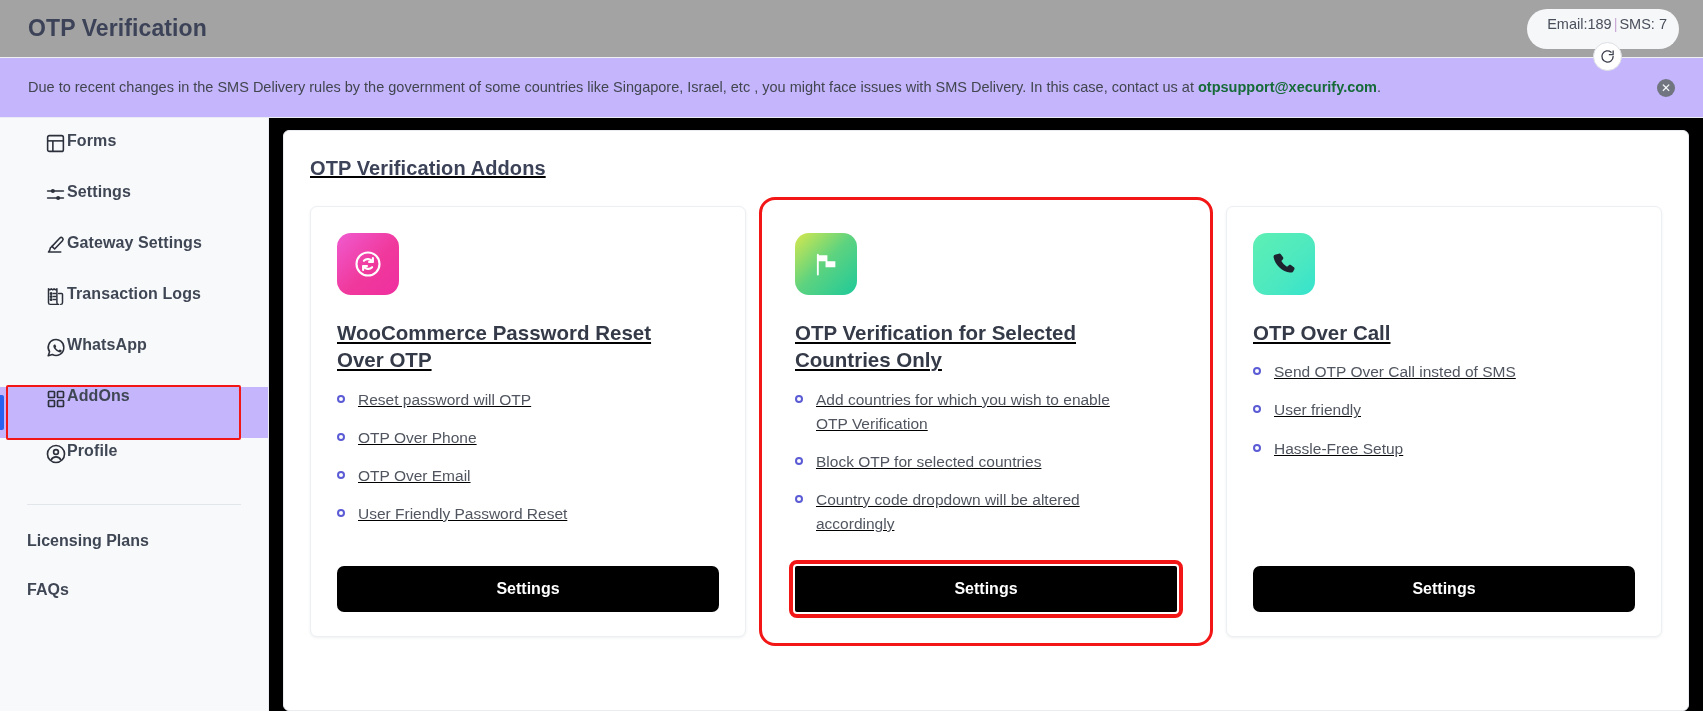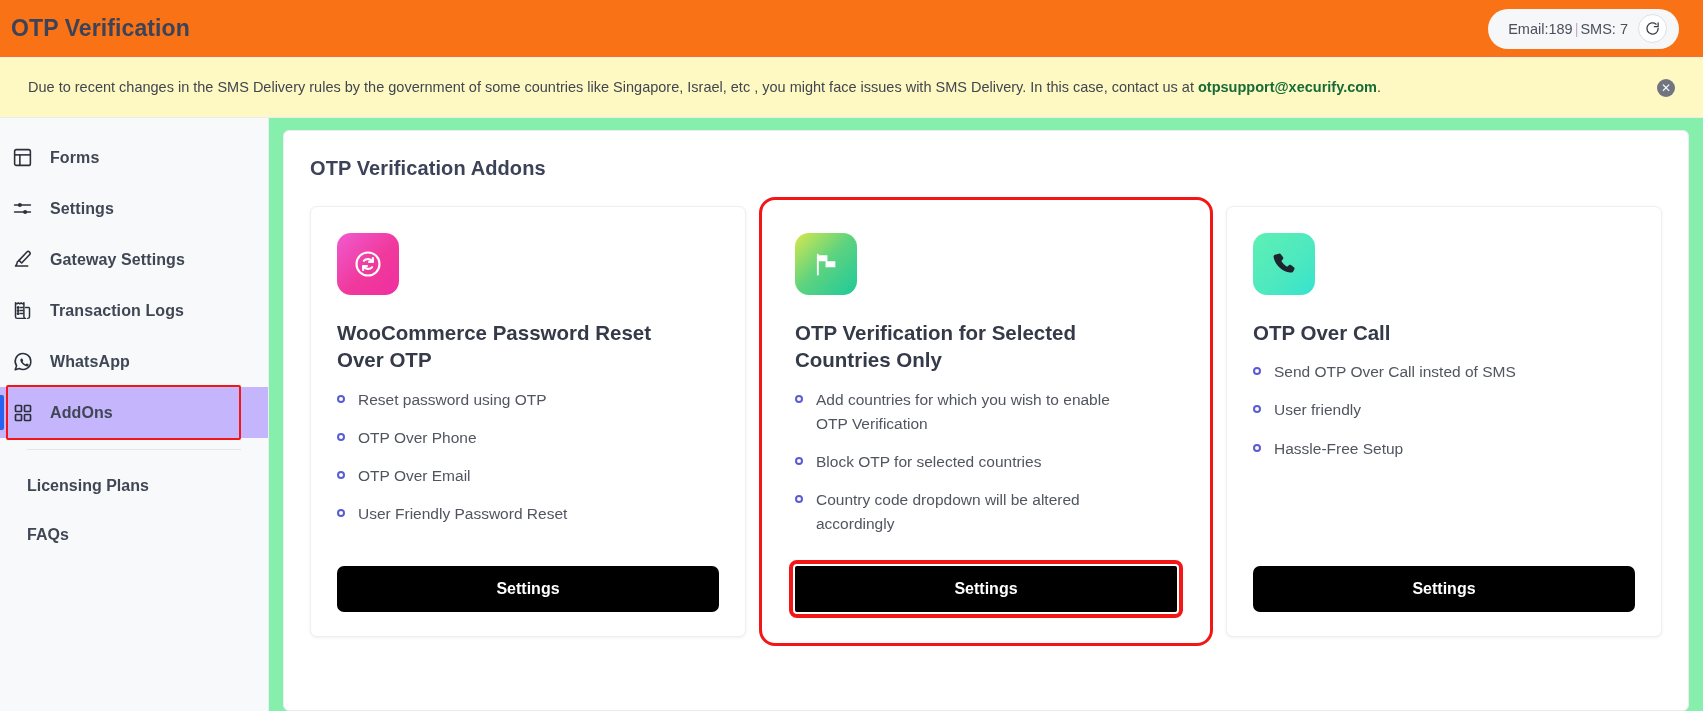--- a/index.html
+++ b/index.html
@@ -9,39 +9,40 @@
     background: #ffffff;
     overflow: hidden;
   }
 
   
   .topbar {
     height: 58px;
     display: flex;
     align-items: center;
     justify-content: space-between;
-    padding: 0 24px 0 11px;
-    background: #f97316;
+    padding: 0 24px 0 28px;
+    background: #a3a3a3;
     border-bottom: 1px solid #eef0f4;
     position: relative;
     z-index: 5;
   }
   .app-title {
     font-size: 23px;
     font-weight: bold;
     color: #3c4257;
     letter-spacing: .1px;
   }
   .topbar-right { display: flex; align-items: center; gap: 18px; }
   .credit-pill {
     display: flex; align-items: center; gap: 10px;
     background: #f6f7f9;
     border-radius: 22px;
     padding: 7px 12px 7px 20px;
     height: 40px;
+    flex-direction: column;
   }
   .credit-text {
     font-size: 14.5px;
     color: #4a4f5c;
     white-space: nowrap;
   }
   .credit-sep { color: #c9a7d6; margin: 0 2px; }
   .refresh-btn {
     width: 29px; height: 29px;
     border-radius: 50%;
@@ -57,21 +58,21 @@
     border-radius: 7px;
     padding: 11px 24px;
     font-size: 15px;
     font-weight: bold;
     color: #30343f;
     cursor: pointer;
   }
 
   
   .notice {
-    background: #fef9c3;
+    background: #c4b5fd;
     border-bottom: 1px solid #e9edf3;
     height: 60px;
     display: flex;
     align-items: center;
     justify-content: space-between;
     padding: 0 22px 0 28px;
   }
   .notice-text {
     font-size: 14.5px;
     color: #41464f;
@@ -100,24 +101,23 @@
   .sidebar {
     width: 269px;
     flex: 0 0 269px;
     background: #f8f9fb;
     border-right: 1px solid #e9ecf1;
     padding-top: 14px;
     position: relative;
   }
   .nav-item {
     display: flex;
-    align-items: center;
-    gap: 16px;
+    gap: 0;
     height: 51px;
-    padding-left: 11px;
+    padding-left: 44px;
     cursor: pointer;
     position: relative;
   }
   .nav-item .nav-label {
     font-size: 16px;
     font-weight: bold;
     color: #3f4654;
     letter-spacing: .1px;
   }
   .nav-icon {
@@ -157,23 +157,24 @@
     font-size: 16px;
     font-weight: bold;
     color: #3f4654;
     cursor: pointer;
     text-align: center;
   }
 
   
   .main {
     flex: 1;
-    background: #86efac;
+    background: #000000;
     padding: 12px 14px 0 14px;
     overflow: hidden;
+    text-decoration: underline;
   }
   .panel {
     background: #ffffff;
     border: 1px solid #e9ecf1;
     border-radius: 6px;
     height: 100%;
     padding: 26px 26px 0 26px;
   }
   .panel-title {
     font-size: 20px;
@@ -357,20 +358,30 @@
               <rect x="13.8" y="3" width="7.2" height="7.2" rx="1"></rect>
               <rect x="3" y="13.8" width="7.2" height="7.2" rx="1"></rect>
               <rect x="13.8" y="13.8" width="7.2" height="7.2" rx="1"></rect>
             </svg>
         </span>
         <span class="nav-label">AddOns</span>
       </div>
       <div class="nav-highlight" style="top:-2px;bottom:-2px;"></div>
     </div>
 
+    <div class="nav-item" style="margin-top:4px;">
+      <span class="nav-icon">
+        <svg width="22" height="22" viewBox="0 0 24 24" fill="none" stroke="currentColor" stroke-width="1.8">
+            <circle cx="12" cy="12" r="9.3"></circle>
+            <circle cx="12" cy="9.8" r="2.6"></circle>
+            <path d="M6.6 18.6a5.9 5.9 0 0 1 10.8 0"></path>
+          </svg>
+      </span>
+      <span class="nav-label">Profile</span>
+    </div>
 
     <div class="nav-divider"></div>
 
     <div class="nav-plain">Licensing Plans</div>
     <div class="nav-plain">FAQs</div>
   </nav>
 
   <main class="main">
     <section class="panel">
       <h2 class="panel-title">OTP Verification Addons</h2>
@@ -384,21 +395,21 @@
                 <path d="M15.6 10.3A4.3 4.3 0 0 0 8.7 9.4"></path>
                 <polyline points="15.9 7.3 15.9 10.4 12.8 10.4"></polyline>
                 <path d="M8.4 13.7a4.3 4.3 0 0 0 6.9.9"></path>
                 <polyline points="8.1 16.7 8.1 13.6 11.2 13.6"></polyline>
               </svg>
           </div>
           <h3 class="card-title">WooCommerce Password Reset Over OTP</h3>
           <ul class="feature-list">
             <li class="feature-item">
                 <span class="bullet"></span>
-                <span class="feature-text">Reset password using OTP</span>
+                <span class="feature-text">Reset password will OTP</span>
               </li>
             <li class="feature-item">
                 <span class="bullet"></span>
                 <span class="feature-text">OTP Over Phone</span>
               </li>
             <li class="feature-item">
                 <span class="bullet"></span>
                 <span class="feature-text">OTP Over Email</span>
               </li>
             <li class="feature-item">

